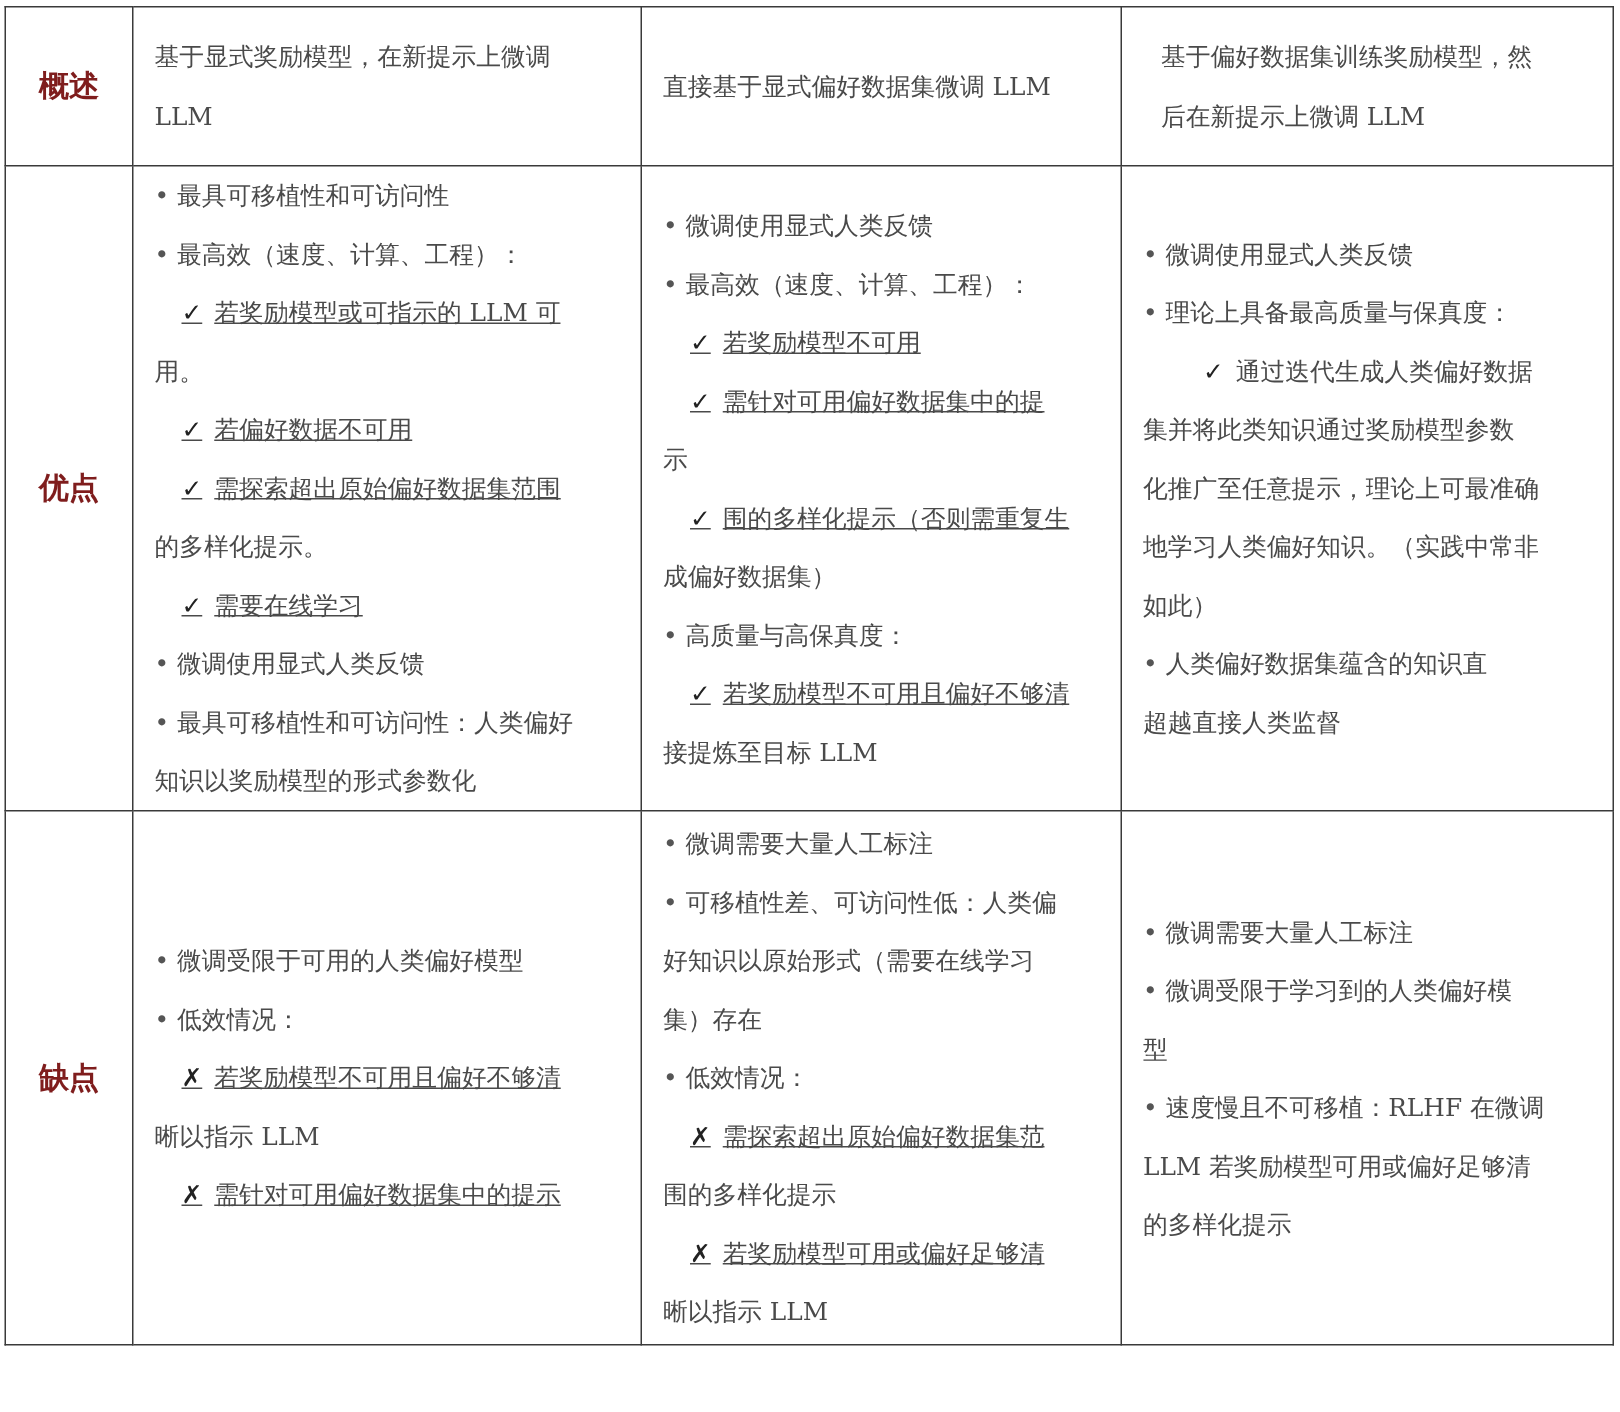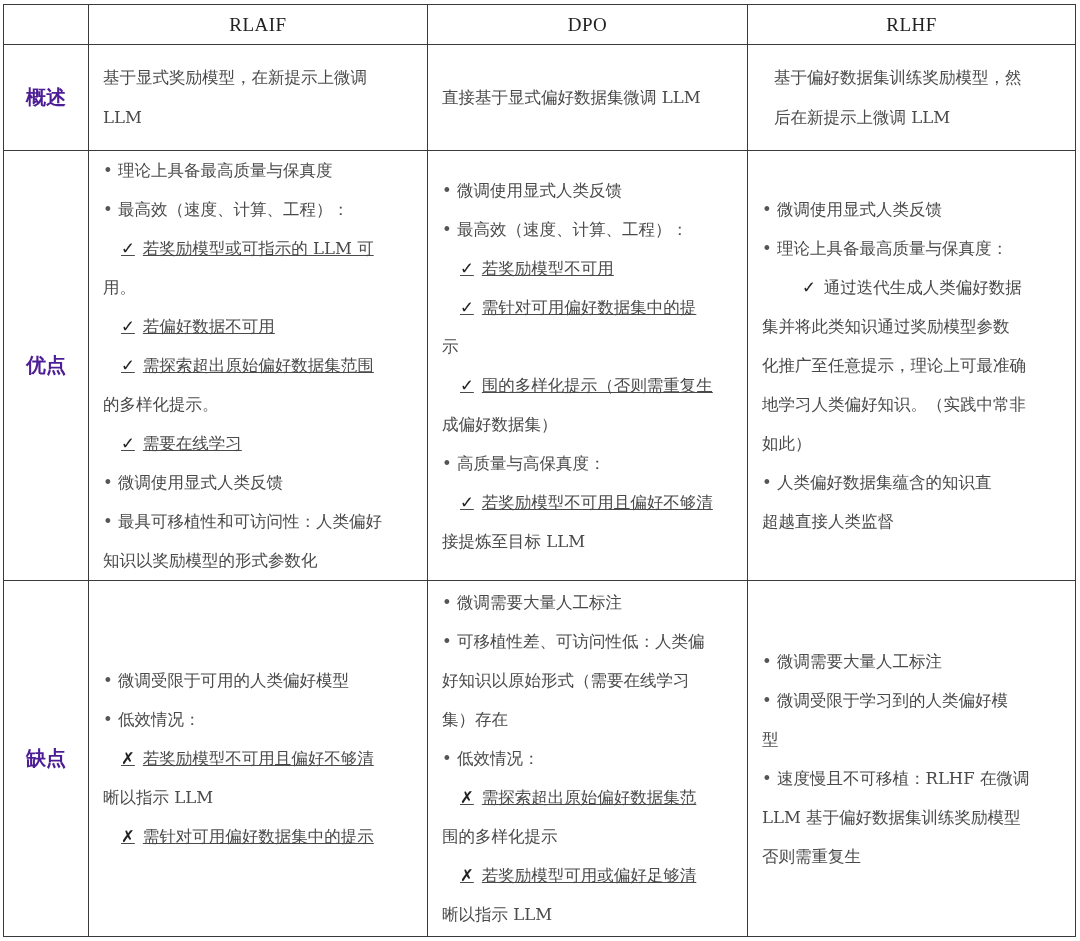--- a/index.html
+++ b/index.html
@@ -8,47 +8,41 @@
   table.cmp { position: absolute; left: 3px; top: 4px; border-collapse: collapse;
               table-layout: fixed; width: 1072px; }
   table.cmp td, table.cmp th { border: 1.5px solid #3a3a3a; vertical-align: middle; padding: 0; }
   col.c0 { width: 85px; } col.c1 { width: 339px; } col.c2 { width: 320px; } col.c3 { width: 328px; }
   tr.head { height: 40px; }
   tr.r-overview { height: 106px; }
   tr.r-pros { height: 430px; }
   tr.r-cons { height: 356px; }
   th.colhead { font-family: "Liberation Serif", "DejaVu Serif", serif; font-weight: normal;
                font-size: 19px; color: #222; text-align: center; letter-spacing: 0.5px; }
-  th.rowhead { font-size: 20px; font-weight: bold; color: #4c1d95; text-align: center; }
+  th.rowhead { font-size: 20px; font-weight: bold; color: #7f1d1d; text-align: center; }
   .cell { font-size: 16.5px; line-height: 39px; padding: 0 12px 0 14px; color: #4a4a4a; }
   .cell.ov { line-height: 40px; }
   .line { display: block; }
   .bul::before { content: "• "; color: #555; }
   .sub { padding-left: 18px; text-decoration: underline; }
   .sub2 { padding-left: 40px; }
   .mk { font-family: "DejaVu Sans", sans-serif; color: #222; font-weight: bold; margin-right: 8px; }
   .cont { padding-left: 0; }
 </style>
 </head>
 <body>
 
 <table class="cmp">
   <colgroup>
       <col class="c0">
       <col class="c1">
       <col class="c2">
       <col class="c3">
     </colgroup>
   <tbody>
-      <tr class="head">
-    <th class="colhead"></th>
-    <th class="colhead">RLAIF</th>
-    <th class="colhead">DPO</th>
-    <th class="colhead">RLHF</th>
-  </tr>
   <tr class="r-overview">
     <th class="rowhead">概述</th>
     <td>
           <div class="cell ov">
             <span class="line">基于显式奖励模型，在新提示上微调</span>
             <span class="line">LLM</span>
           </div>
         </td>
     <td>
           <div class="cell ov">
@@ -59,21 +53,21 @@
           <div class="cell ov" style="padding-left:26px">
             <span class="line">基于偏好数据集训练奖励模型，然</span>
             <span class="line">后在新提示上微调 LLM</span>
           </div>
         </td>
   </tr>
   <tr class="r-pros">
     <th class="rowhead">优点</th>
     <td>
           <div class="cell">
-            <span class="line bul"><span>理论上具备最高质量与保真度</span></span>
+            <span class="line bul"><span>最具可移植性和可访问性</span></span>
             <span class="line bul"><span>最高效（速度、计算、工程）：</span></span>
             <span class="line sub"><span class="mk">✓</span><span>若奖励模型或可指示的 LLM 可</span></span>
             <span class="line cont"><span>用。</span></span>
             <span class="line sub"><span class="mk">✓</span><span>若偏好数据不可用</span></span>
             <span class="line sub"><span class="mk">✓</span><span>需探索超出原始偏好数据集范围</span></span>
             <span class="line cont"><span>的多样化提示。</span></span>
             <span class="line sub"><span class="mk">✓</span><span>需要在线学习</span></span>
             <span class="line bul"><span>微调使用显式人类反馈</span></span>
             <span class="line bul"><span>最具可移植性和可访问性：人类偏好</span></span>
             <span class="line cont"><span>知识以奖励模型的形式参数化</span></span>
@@ -130,19 +124,19 @@
             <span class="line sub"><span class="mk">✗</span><span>若奖励模型可用或偏好足够清</span></span>
             <span class="line cont"><span>晰以指示 LLM</span></span>
           </div>
         </td>
     <td>
           <div class="cell">
             <span class="line bul"><span>微调需要大量人工标注</span></span>
             <span class="line bul"><span>微调受限于学习到的人类偏好模</span></span>
             <span class="line cont"><span>型</span></span>
             <span class="line bul"><span>速度慢且不可移植：RLHF 在微调</span></span>
-            <span class="line cont"><span>LLM 基于偏好数据集训练奖励模型</span></span>
-            <span class="line cont"><span>否则需重复生</span></span>
+            <span class="line cont"><span>LLM 若奖励模型可用或偏好足够清</span></span>
+            <span class="line cont"><span>的多样化提示</span></span>
           </div>
         </td>
   </tr>
 </tbody>
   </table>
 
 </body></html>

